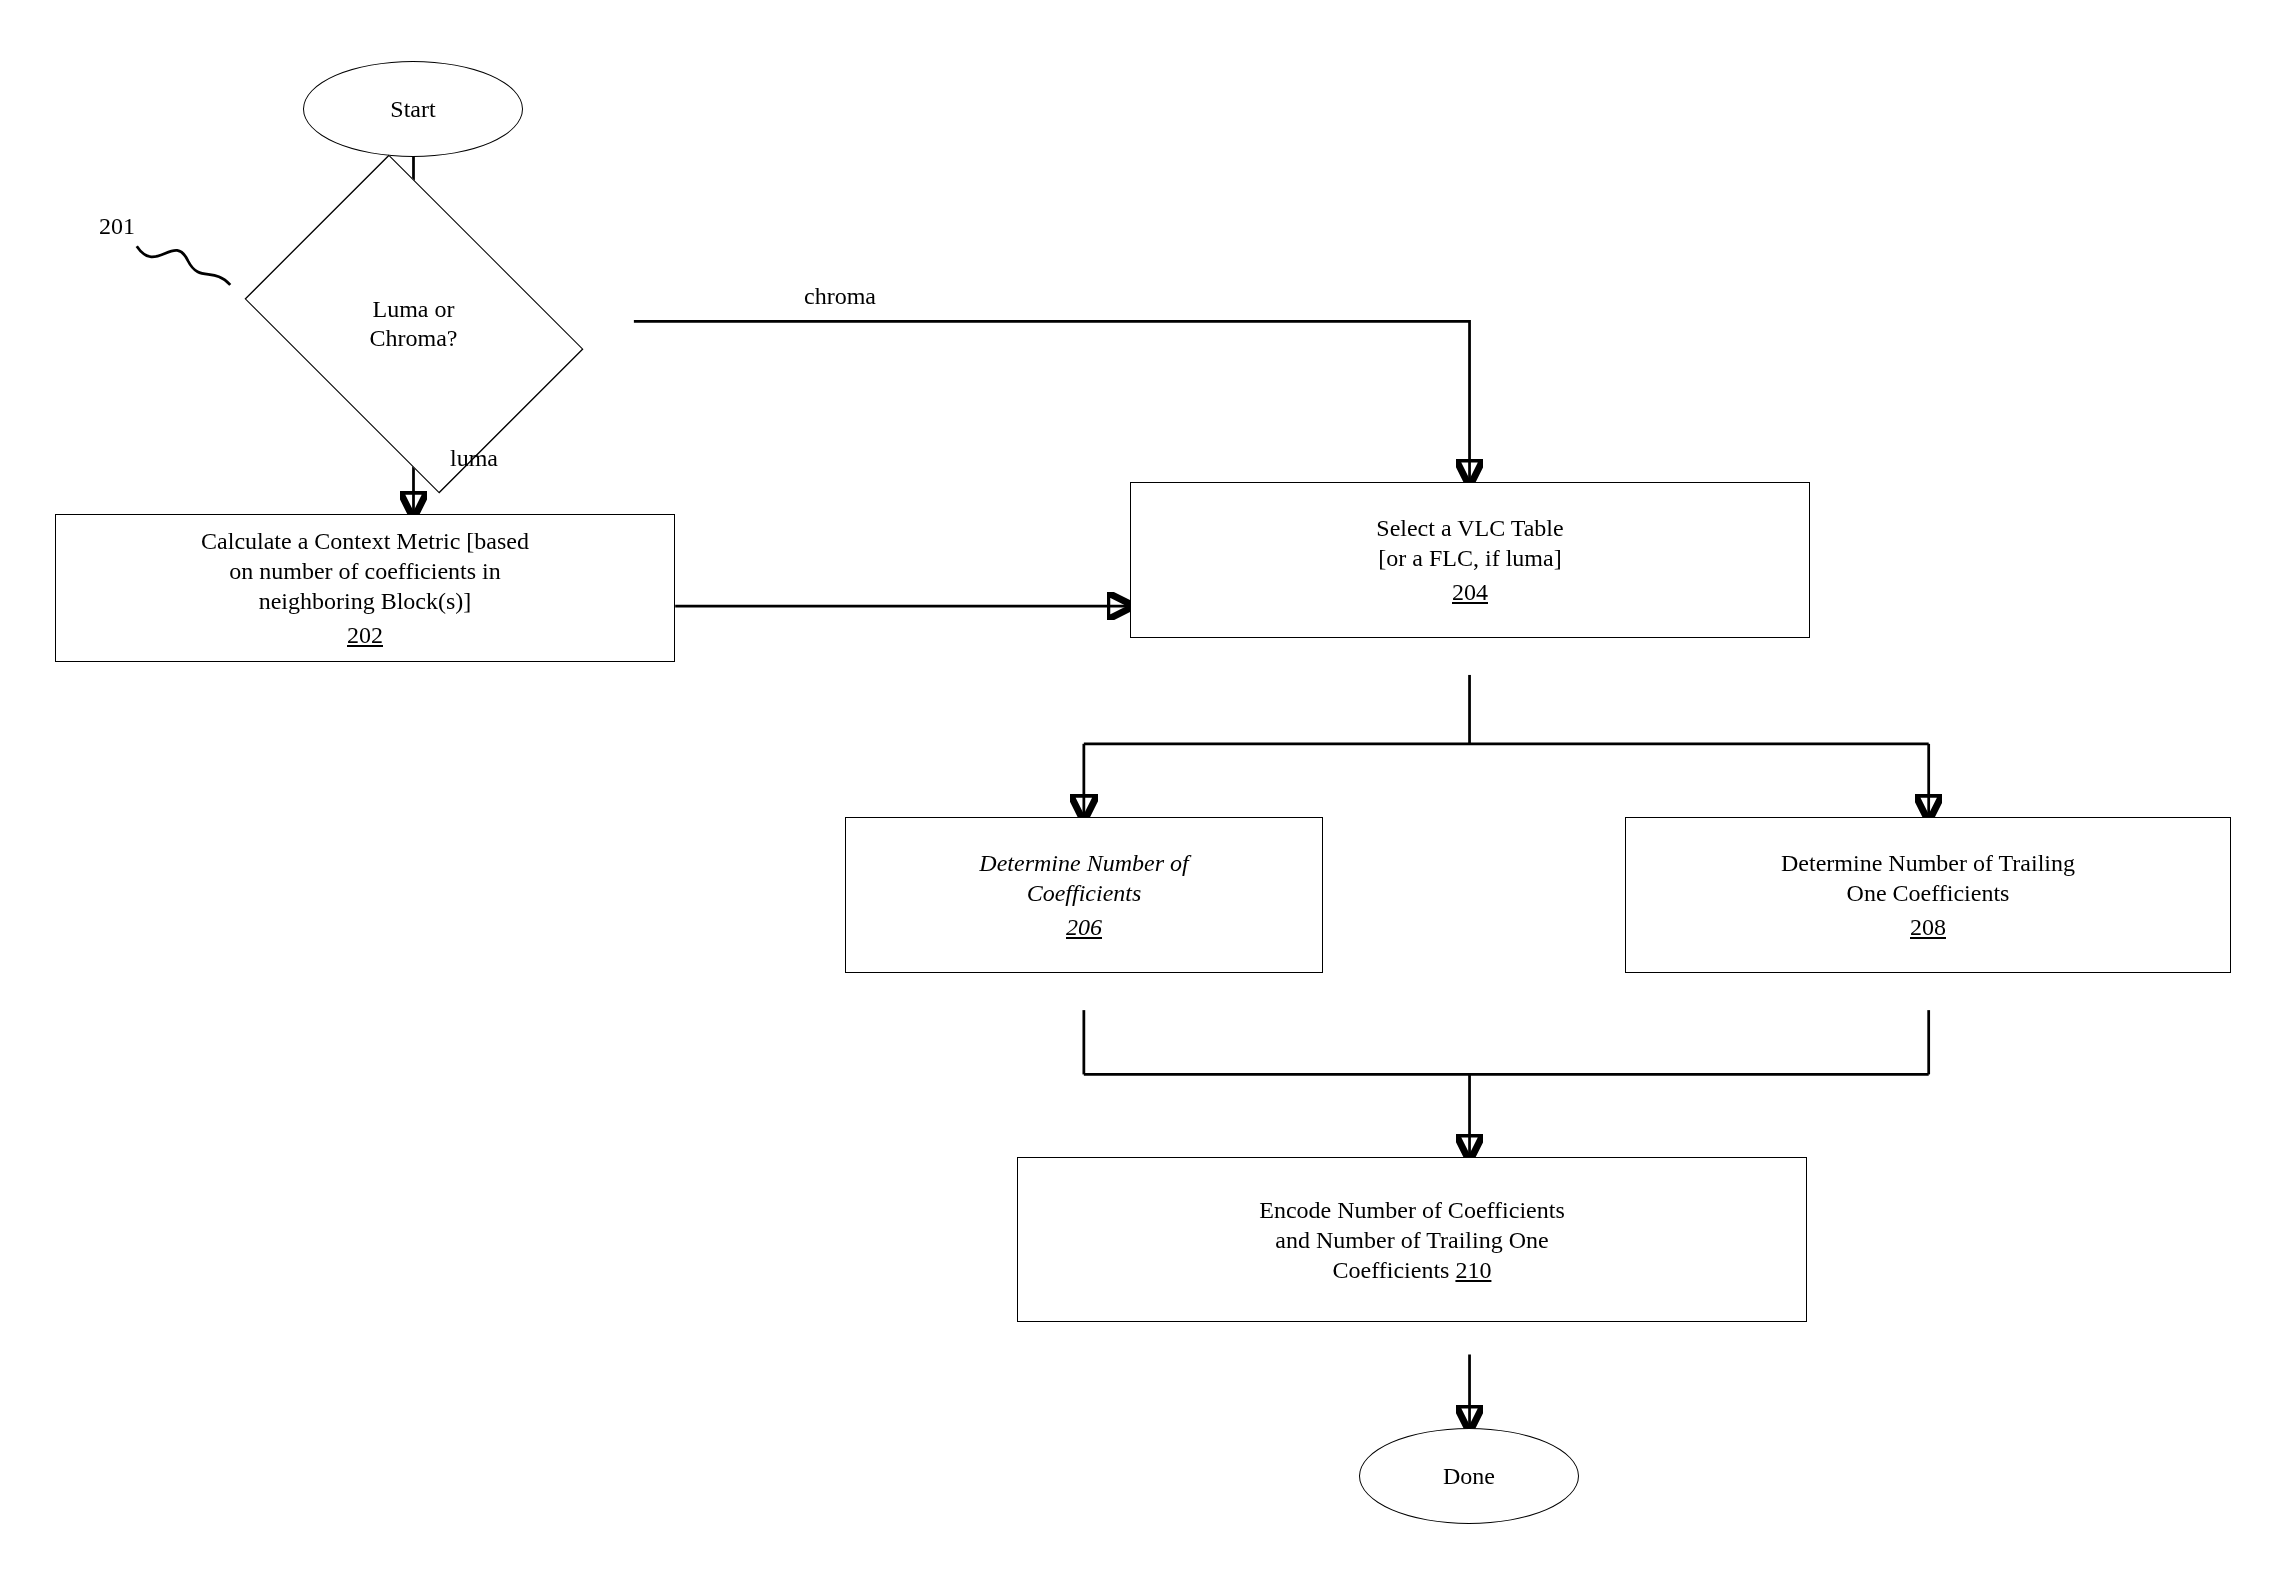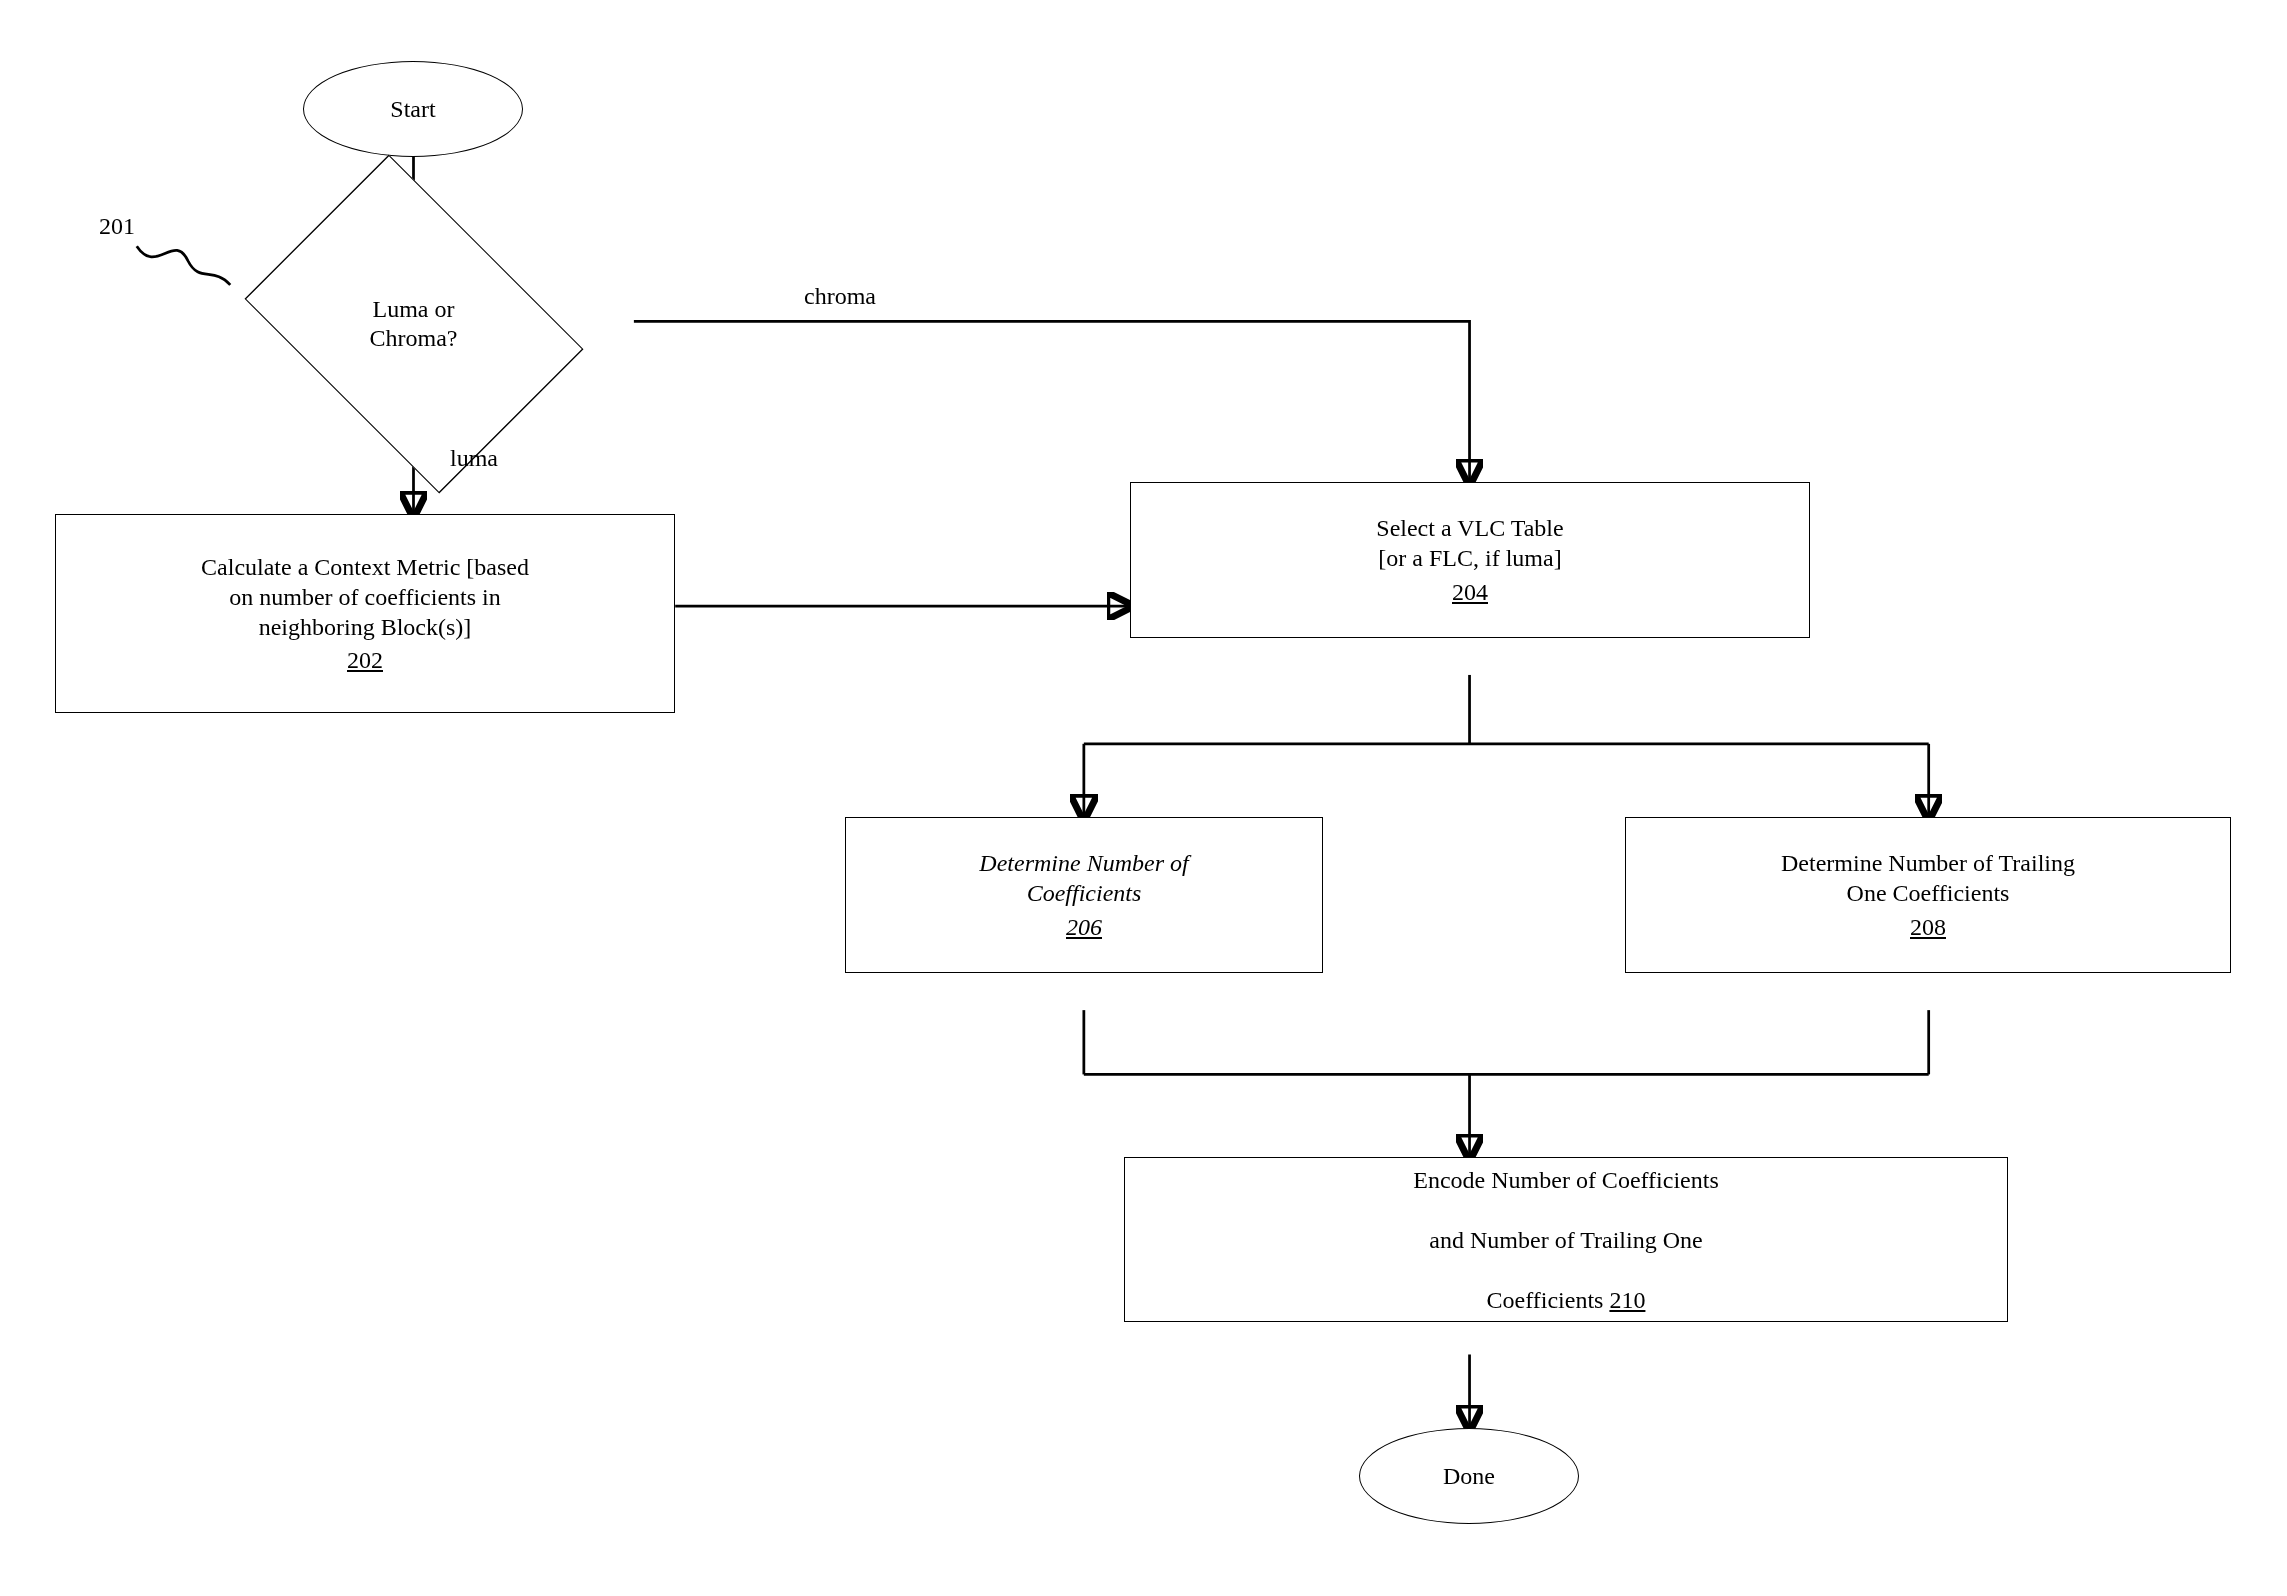--- a/index.html
+++ b/index.html
@@ -148,21 +148,21 @@
       <div>
         <span>Luma or</span><br>
         <span>Chroma?</span>
       </div>
     </div>
   </div>
 
   <div class="edge-label" style="left:804px; top:283px;">chroma</div>
   <div class="edge-label" style="left:450px; top:445px;">luma</div>
 
-  <div class="node process" style="left:55px; top:514px; width:620px; height:199px;">
+  <div class="node process" style="left:55px; top:514px; width:620px; height:148px;">
     <div>Calculate a Context Metric [based</div>
     <div>on number of coefficients in</div>
     <div>neighboring Block(s)]</div>
     <div class="ref">202</div>
   </div>
 
   <div class="node process" style="left:1130px; top:482px; width:680px; height:156px;">
     <div>Select a VLC Table</div>
     <div>[or a FLC, if luma]</div>
     <div class="ref">204</div>
@@ -173,21 +173,21 @@
     <div>Coefficients</div>
     <div class="ref">206</div>
   </div>
 
   <div class="node process" style="left:1625px; top:817px; width:606px; height:156px;">
     <div>Determine Number of Trailing</div>
     <div>One Coefficients</div>
     <div class="ref">208</div>
   </div>
 
-  <div class="node process" style="left:1124px; top:1157px; width:884px; height:165px;gap:30px;">
+  <div class="node process" style="left:1017px; top:1157px; width:790px; height:165px;">
     <div>Encode Number of Coefficients</div>
     <div>and Number of Trailing One</div>
     <div>
       <span>Coefficients </span><span style="text-decoration:underline;">210</span>
     </div>
   </div>
 
   <div class="node terminal" style="left:1359px; top:1428px; width:220px; height:96px;">
     <span>Done</span>
   </div>

